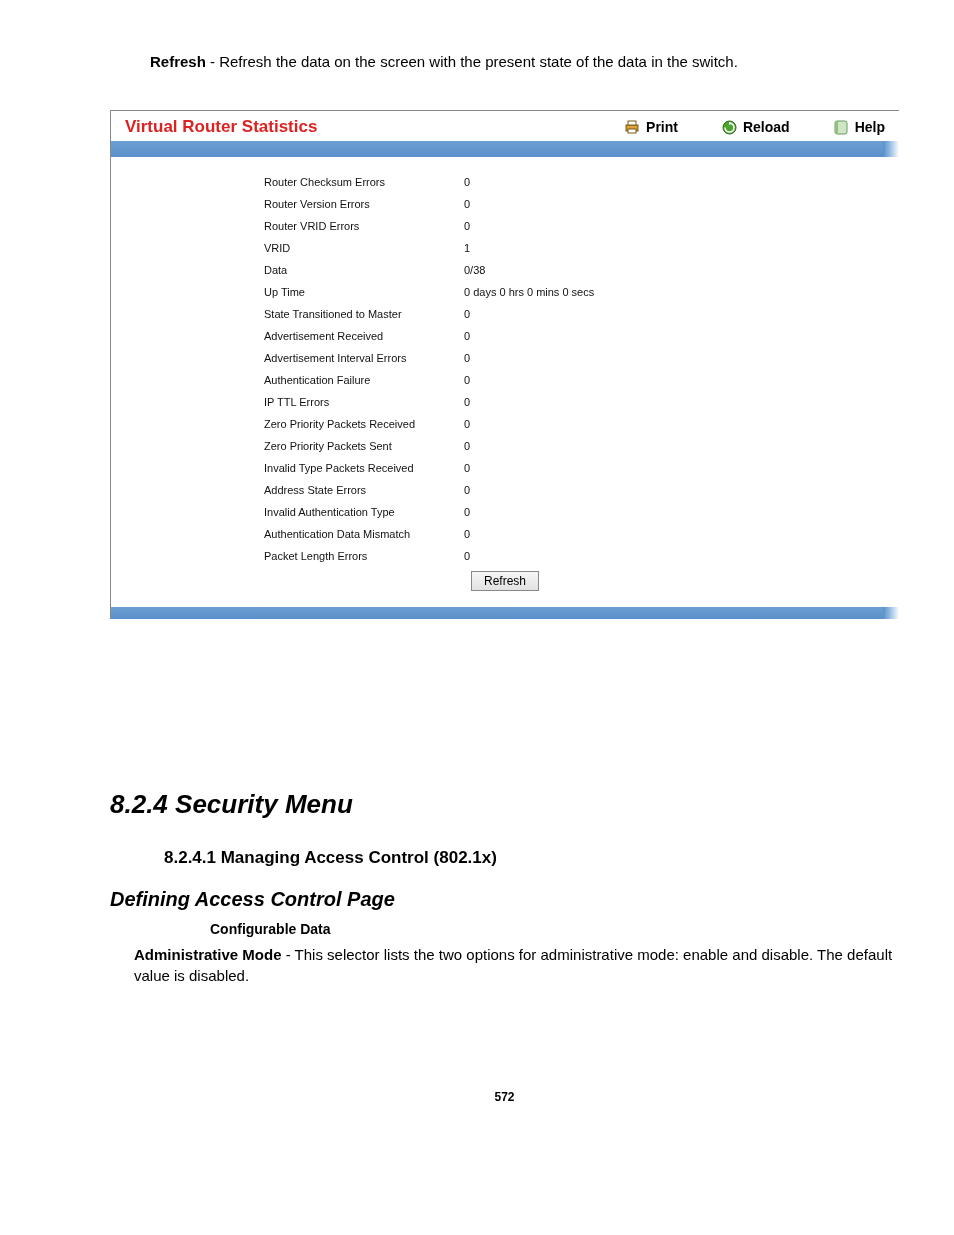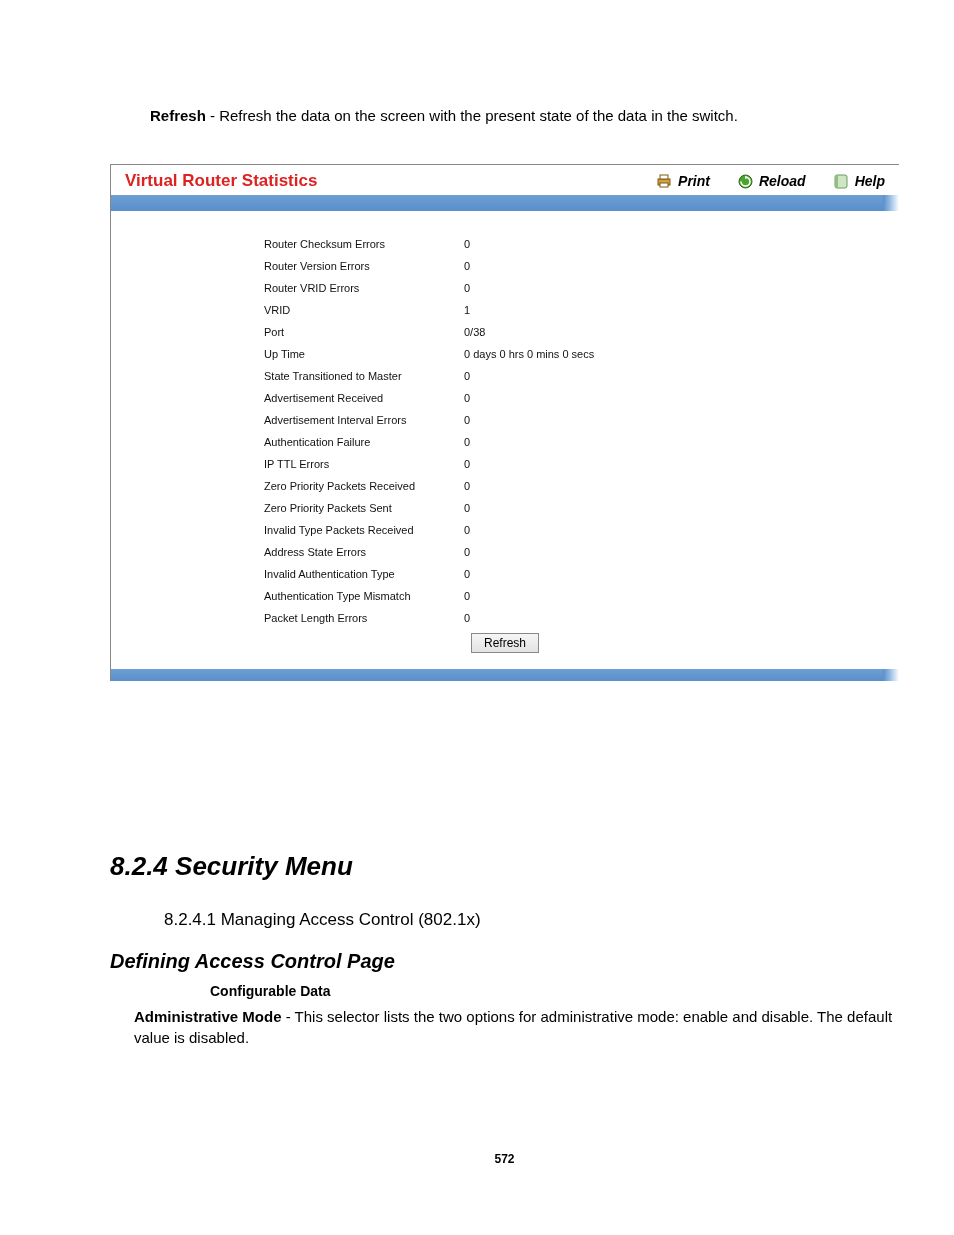--- a/index.html
+++ b/index.html
@@ -4,21 +4,21 @@
 <style>
   html, body {
     margin: 0;
     padding: 0;
     background: #fff;
     font-family: Arial, Helvetica, sans-serif;
     color: #000;
     width: 954px;
   }
   .page {
-    padding: 106px 55px 40px 110px;
+    padding: 52px 55px 40px 110px;
     box-sizing: border-box;
   }
   .refresh-para {
     font-size: 15px;
     margin: 0 0 38px 40px;
     line-height: 1.35;
   }
   .refresh-para .bold { font-weight: bold; }
 
   
@@ -36,22 +36,21 @@
   }
   .panel-title {
     color: #d22;
     font-weight: bold;
     font-family: Verdana, Arial, sans-serif;
     font-size: 17px;
     flex: 1;
   }
   .toolbar {
     display: flex;
-    gap: 28px;
-    font-style: italic;
+    gap: 44px;
   }
   .toolbar-btn {
     display: inline-flex;
     align-items: center;
     gap: 6px;
     font-size: 14px;
     font-weight: bold;
     cursor: pointer;
   }
   .toolbar-btn svg { flex: 0 0 auto; }
@@ -72,21 +71,20 @@
     right: 0; top: 0; bottom: 0;
     width: 16px;
     background: linear-gradient(to right, #5a8fc9 0%, #8fb8e2 40%, #fff 100%);
   }
   .panel-body {
     background: #fff;
     padding: 14px 0 8px 0;
   }
   .stats-table {
     margin-left: 153px;
-    margin-top: 8px;
   }
   .stats-row {
     display: flex;
     align-items: center;
     height: 22px;
     font-family: Verdana, Arial, sans-serif;
     font-size: 11px;
     color: #111;
   }
   .stats-label {
@@ -132,21 +130,21 @@
   }
 
   
   .section-hdr {
     font-style: italic;
     font-weight: bold;
     font-size: 26px;
     margin: 170px 0 28px 0;
   }
   .sub-hdr {
-    font-weight: normal;
+    font-weight: bold;
     font-size: 17px;
     margin: 0 0 20px 54px;
   }
   .sub2-hdr {
     font-style: italic;
     font-weight: bold;
     font-size: 20px;
     margin: 0 0 10px 0;
   }
   .sub3-hdr {
@@ -219,21 +217,21 @@
           </div>
           <div class="stats-row">
             <div class="stats-label">Router VRID Errors</div>
             <div class="stats-value">0</div>
           </div>
           <div class="stats-row">
             <div class="stats-label">VRID</div>
             <div class="stats-value">1</div>
           </div>
           <div class="stats-row">
-            <div class="stats-label">Port</div>
+            <div class="stats-label">Data</div>
             <div class="stats-value">0/38</div>
           </div>
           <div class="stats-row">
             <div class="stats-label">Up Time</div>
             <div class="stats-value">0 days 0 hrs 0 mins 0 secs</div>
           </div>
           <div class="stats-row">
             <div class="stats-label">State Transitioned to Master</div>
             <div class="stats-value">0</div>
           </div>
@@ -267,21 +265,21 @@
           </div>
           <div class="stats-row">
             <div class="stats-label">Address State Errors</div>
             <div class="stats-value">0</div>
           </div>
           <div class="stats-row">
             <div class="stats-label">Invalid Authentication Type</div>
             <div class="stats-value">0</div>
           </div>
           <div class="stats-row">
-            <div class="stats-label">Authentication Type Mismatch</div>
+            <div class="stats-label">Authentication Data Mismatch</div>
             <div class="stats-value">0</div>
           </div>
           <div class="stats-row">
             <div class="stats-label">Packet Length Errors</div>
             <div class="stats-value">0</div>
           </div>
         </div>
       <div class="refresh-btn-row">
         <button class="refresh-btn">Refresh</button>
       </div>

